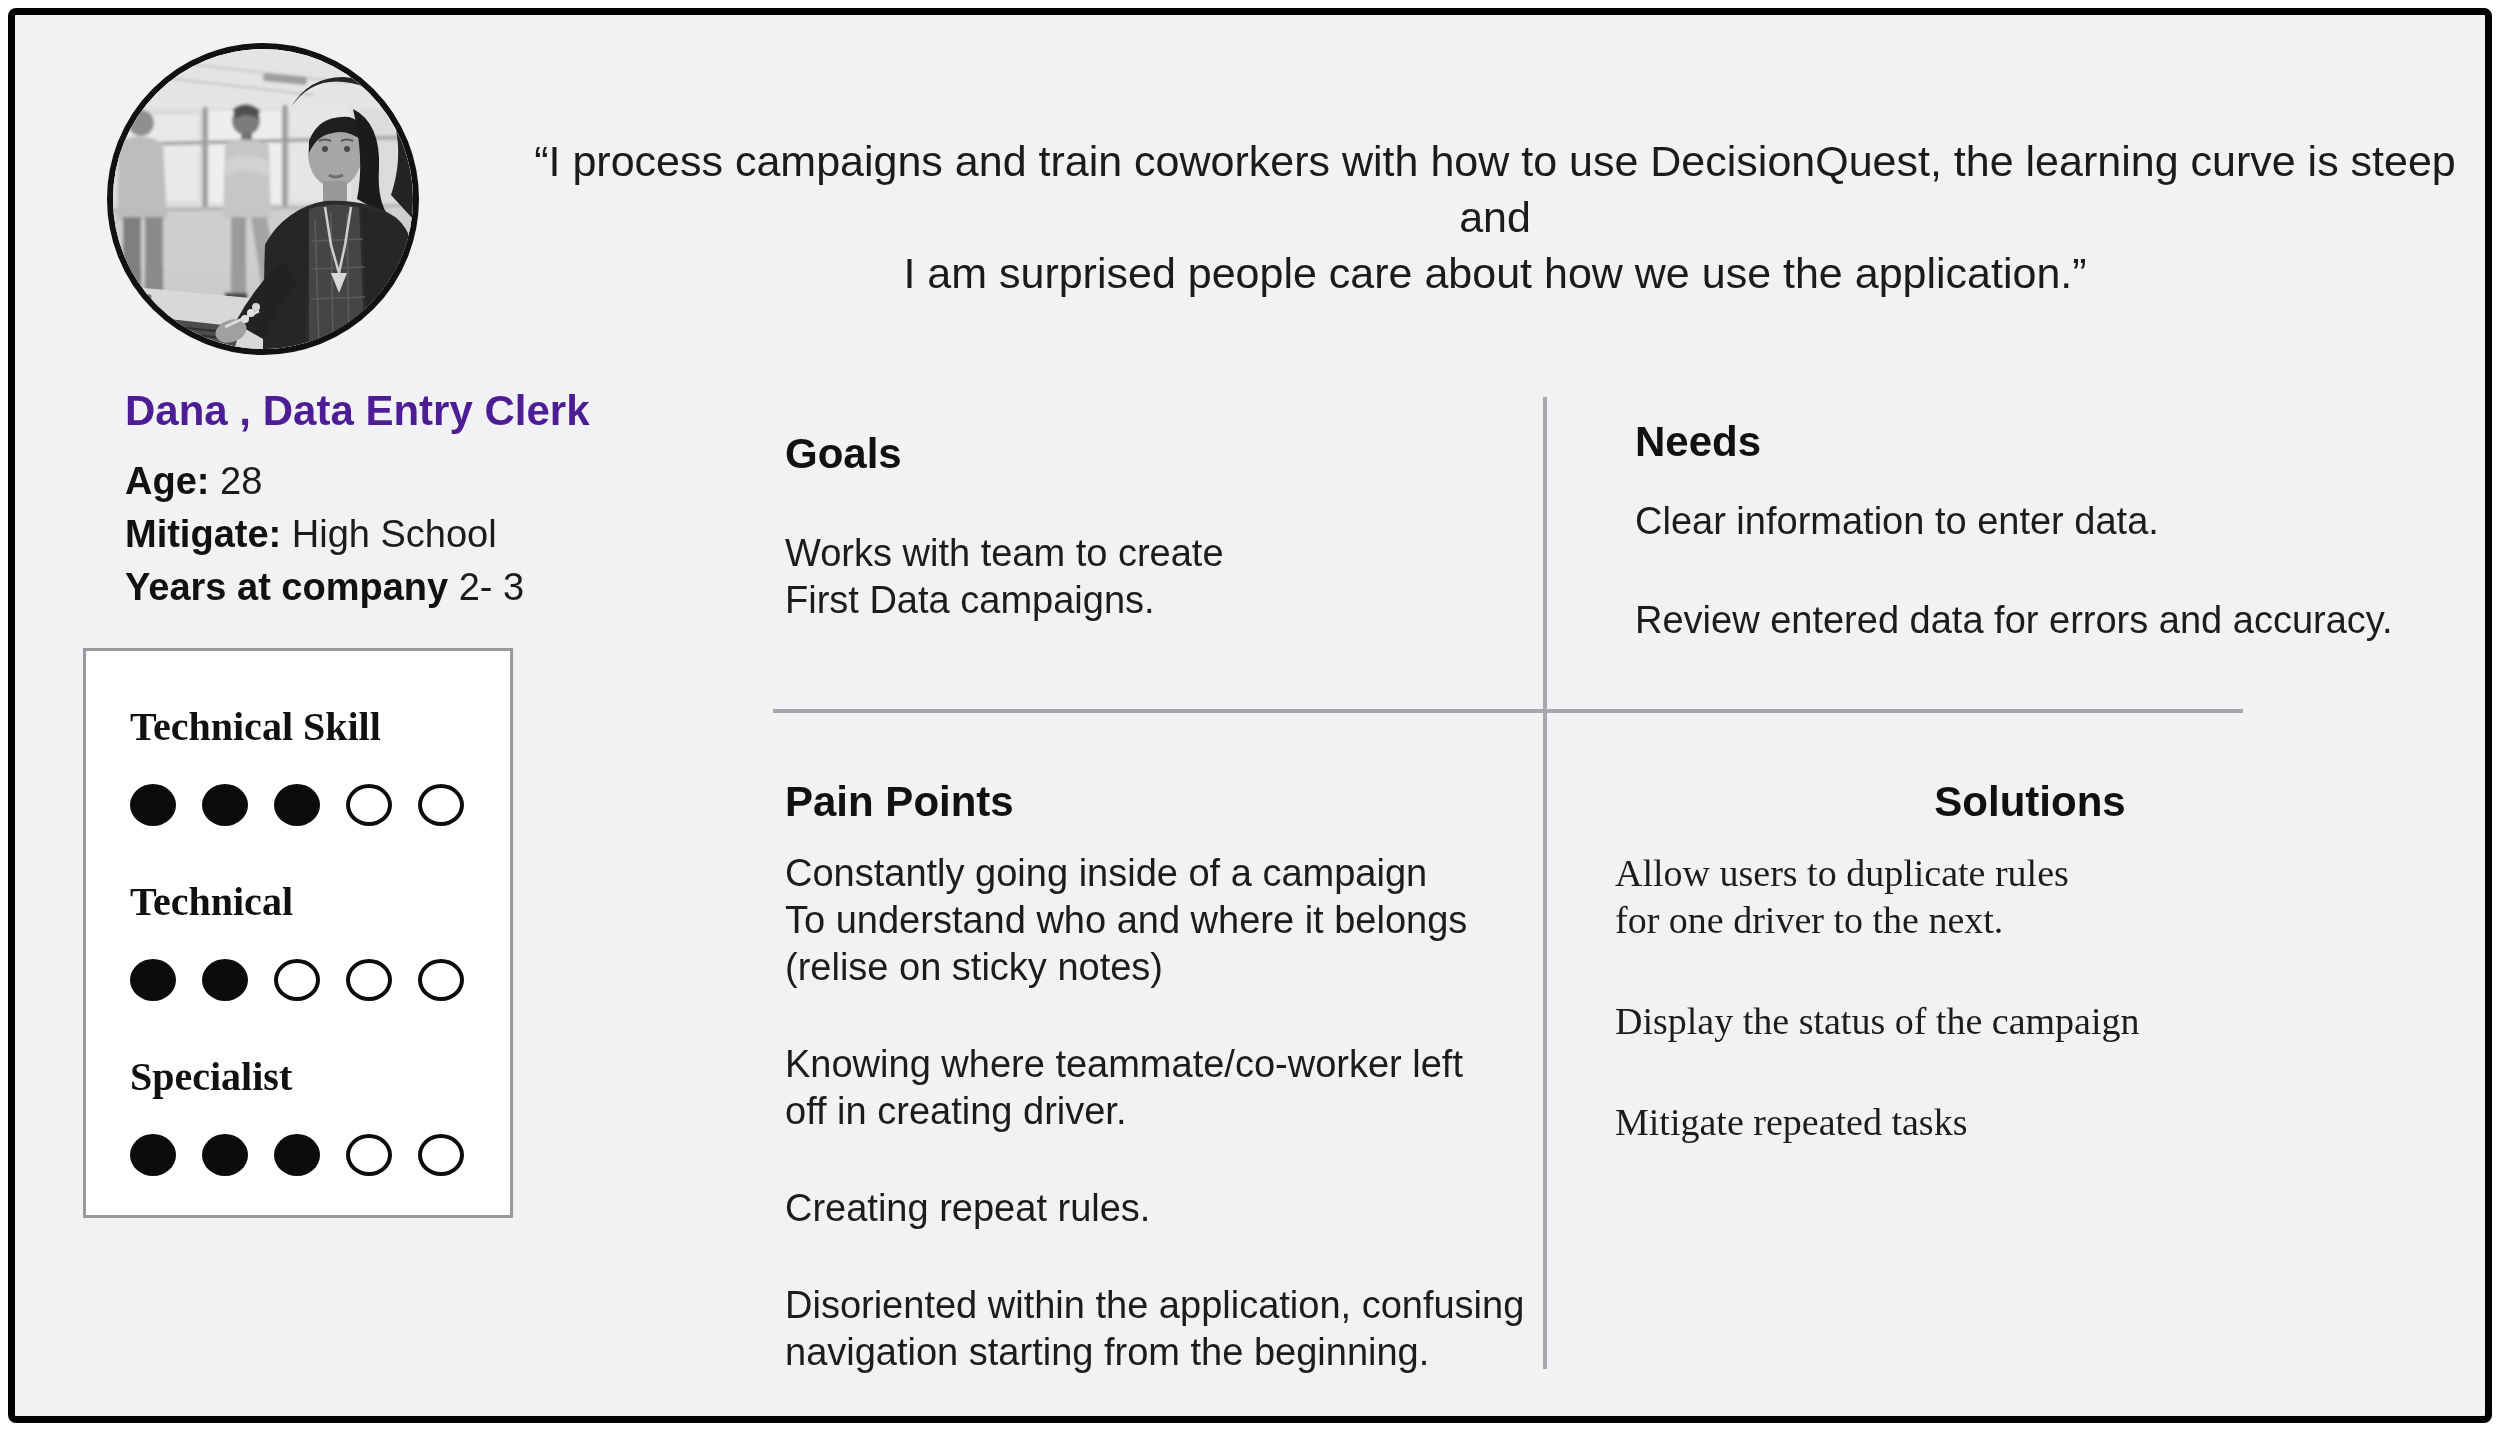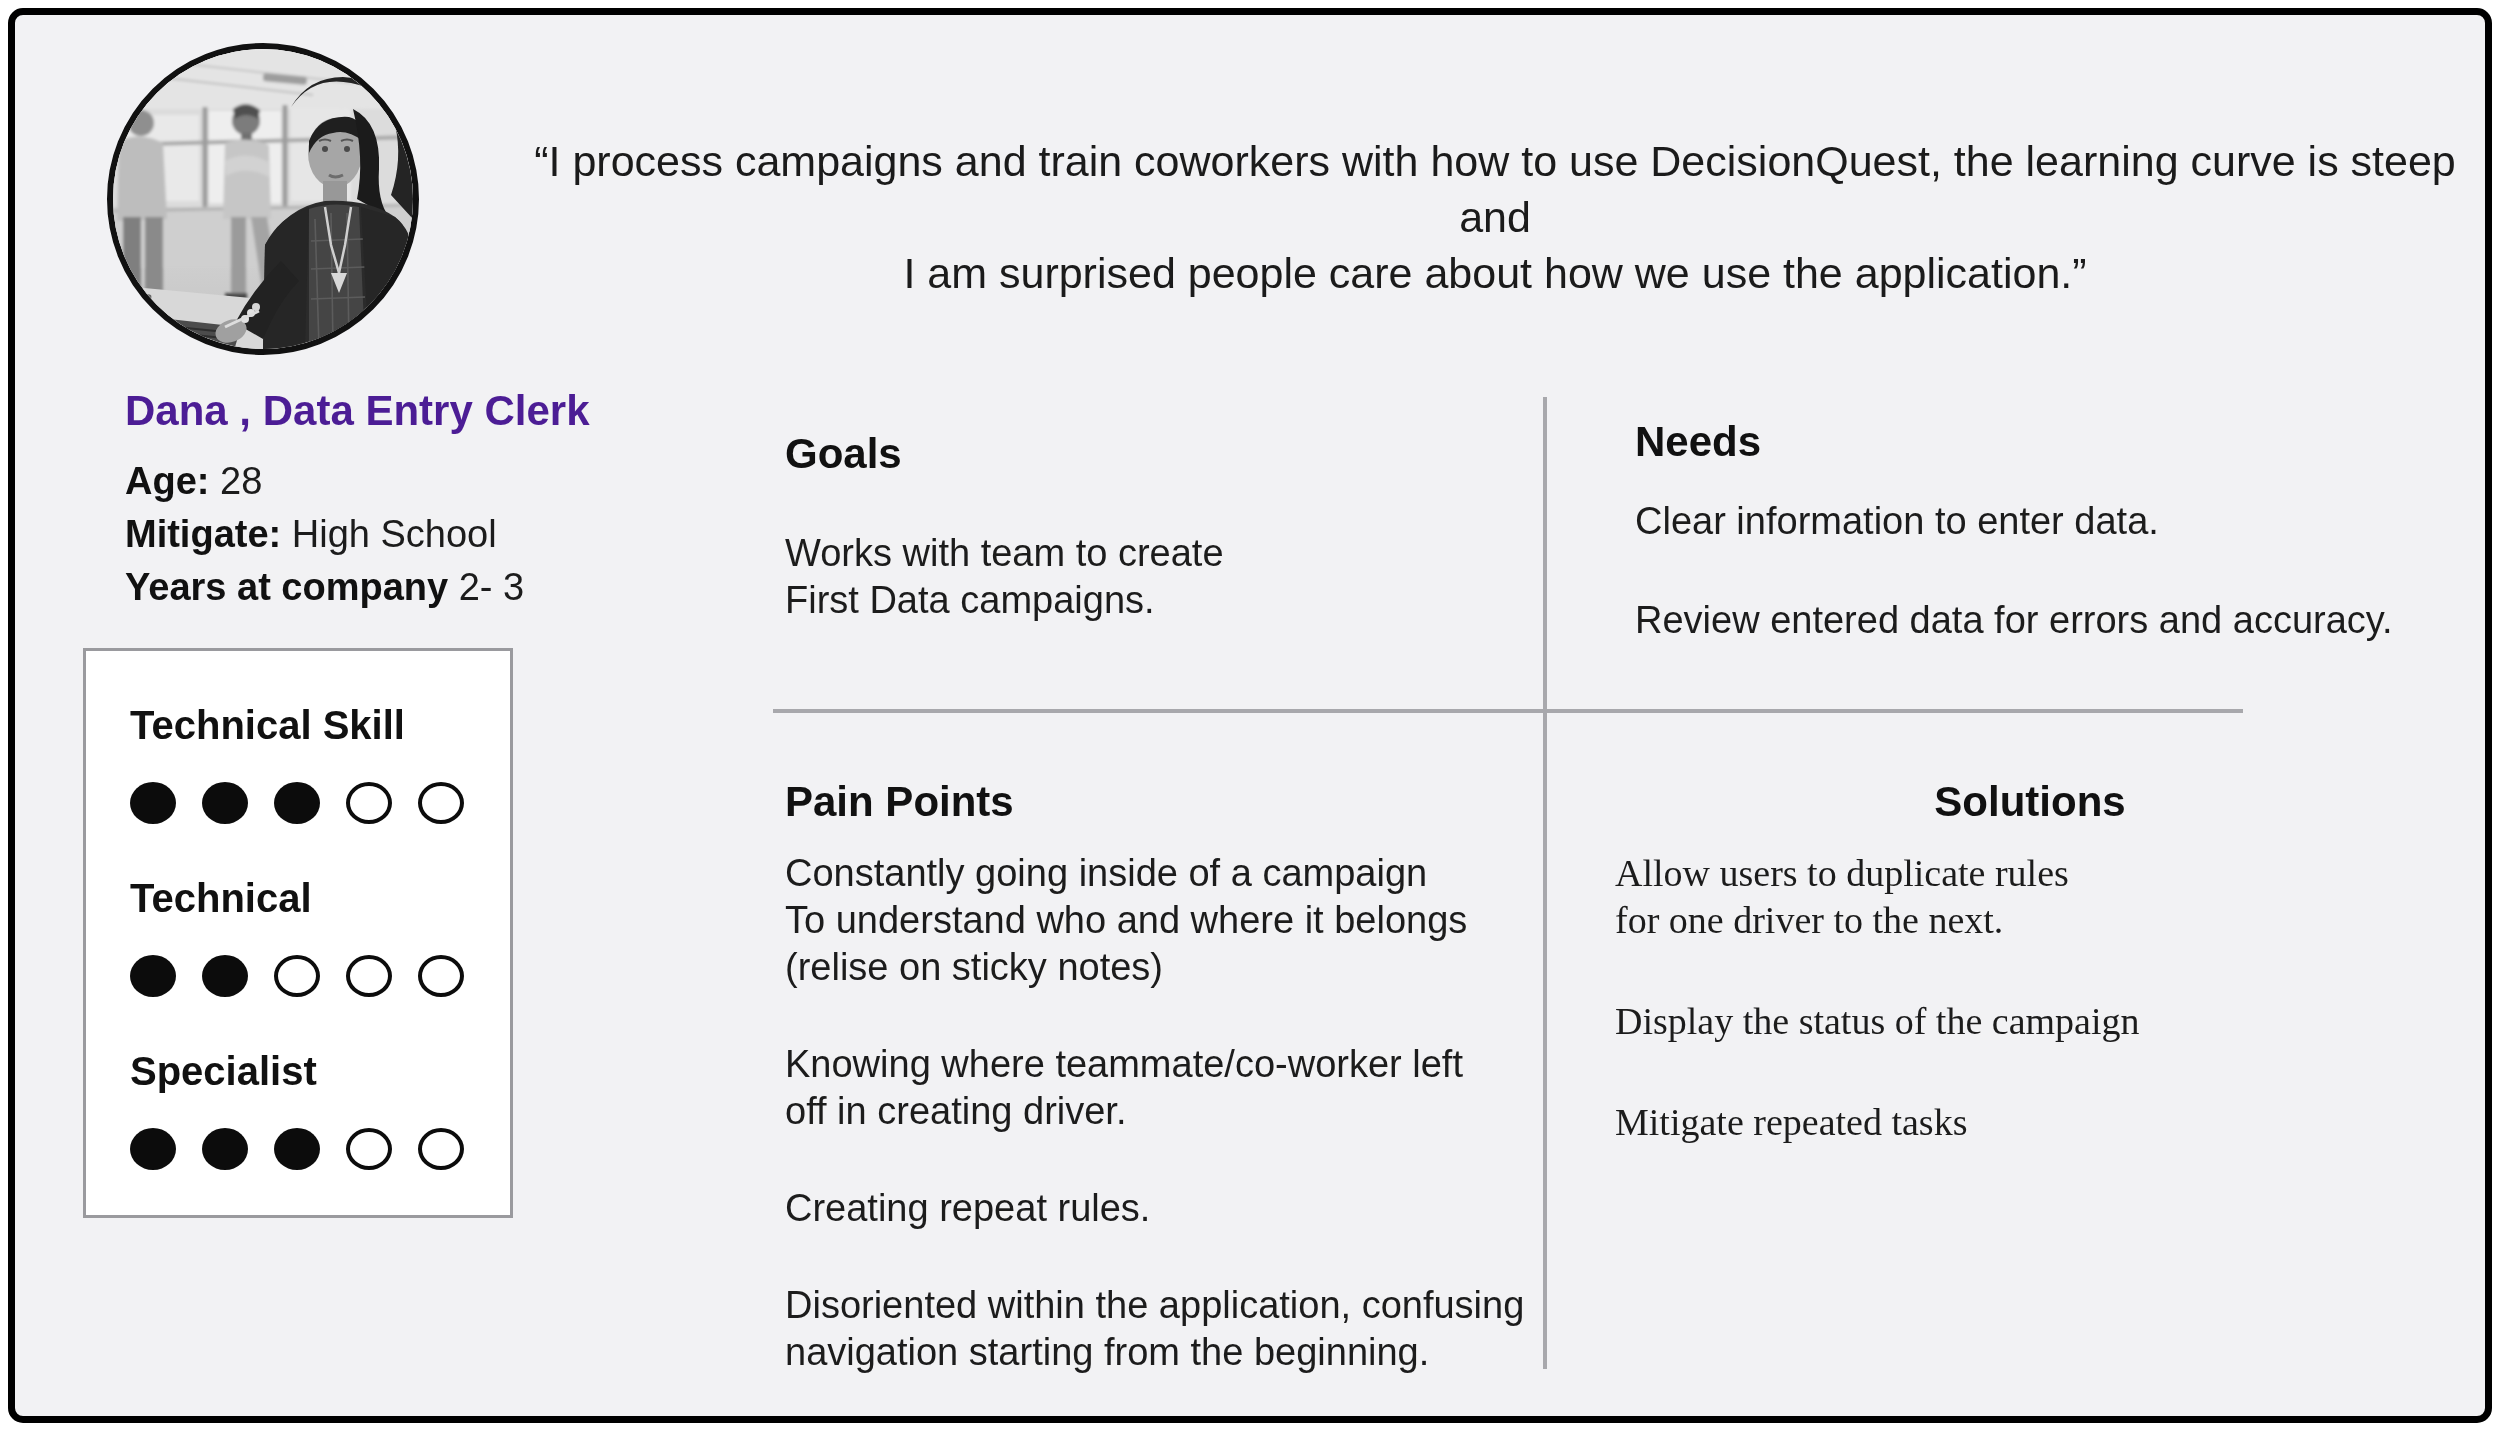--- a/index.html
+++ b/index.html
@@ -10,21 +10,21 @@
     --dot-fill:#0c0c0c;
     --text:#1c1c1c;
   }
   *{margin:0;padding:0;box-sizing:border-box;}
   html,body{width:2500px;height:1431px;background:#ffffff;
     font-family:"Liberation Sans","DejaVu Sans",sans-serif;color:var(--text);}
   .card{
     position:absolute;left:8px;top:8px;width:2484px;height:1415px;
     background:var(--card-background);
     border:7px solid var(--card-border);
-    border-radius:15px;
+    border-radius:8px;
     overflow:hidden;
   }
   
   .photo{
     position:absolute;left:92px;top:28px;width:312px;height:312px;
     border-radius:50%;border:6px solid #111;overflow:hidden;background:#d6d6d6;
   }
   .photo svg{display:block;width:100%;height:100%;}
   
   .quote{
@@ -41,21 +41,21 @@
     position:absolute;left:110px;top:440px;
     font-size:38px;line-height:53px;
   }
   .detail-label{font-weight:700;color:#111;}
   
   .skills-box{
     position:absolute;left:68px;top:633px;width:430px;height:570px;
     background:#ffffff;border:3px solid var(--skills-box-border);
     padding:52px 20px 0 44px;
   }
-  .skill-label{font-size:40px;font-weight:700;color:#111;margin-bottom:34px;}
+  .skill-label{font-size:40px;font-weight:700;color:#111;margin-bottom:34px;font-family:Liberation Serif, serif;}
   .dots{display:flex;gap:26px;margin-bottom:52px;}
   .dot{width:46px;height:42px;border-radius:50%;}
   .dot.filled{background:var(--dot-fill);}
   .dot.empty{background:#ffffff;border:4px solid var(--dot-fill);}
   
   .divider-v{position:absolute;left:1528px;top:382px;width:4px;height:972px;background:var(--divider);}
   .divider-h{position:absolute;left:758px;top:694px;width:1470px;height:4px;background:var(--divider);}
   
   .section{position:absolute;}
   .section-title{font-size:42px;font-weight:700;color:#111;}

